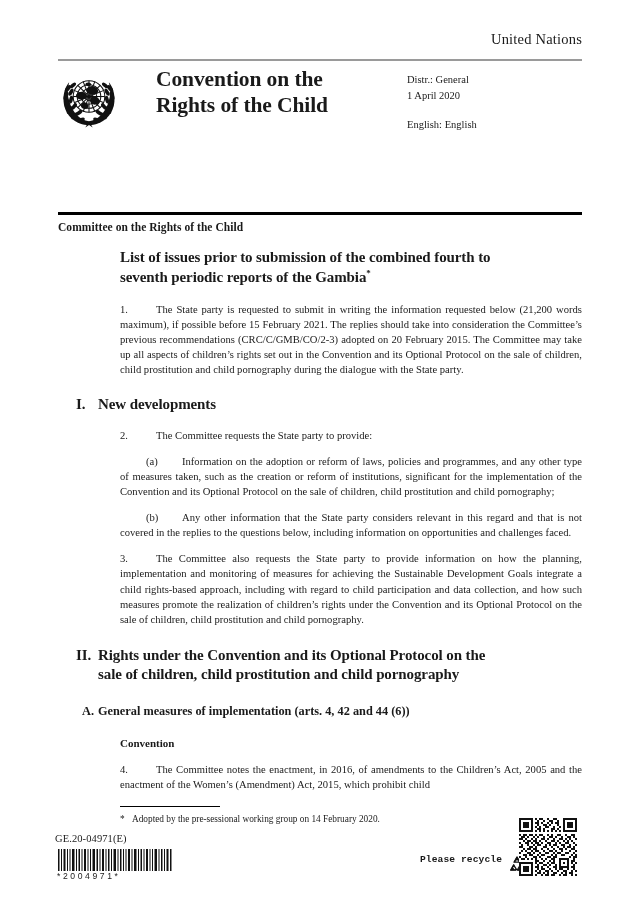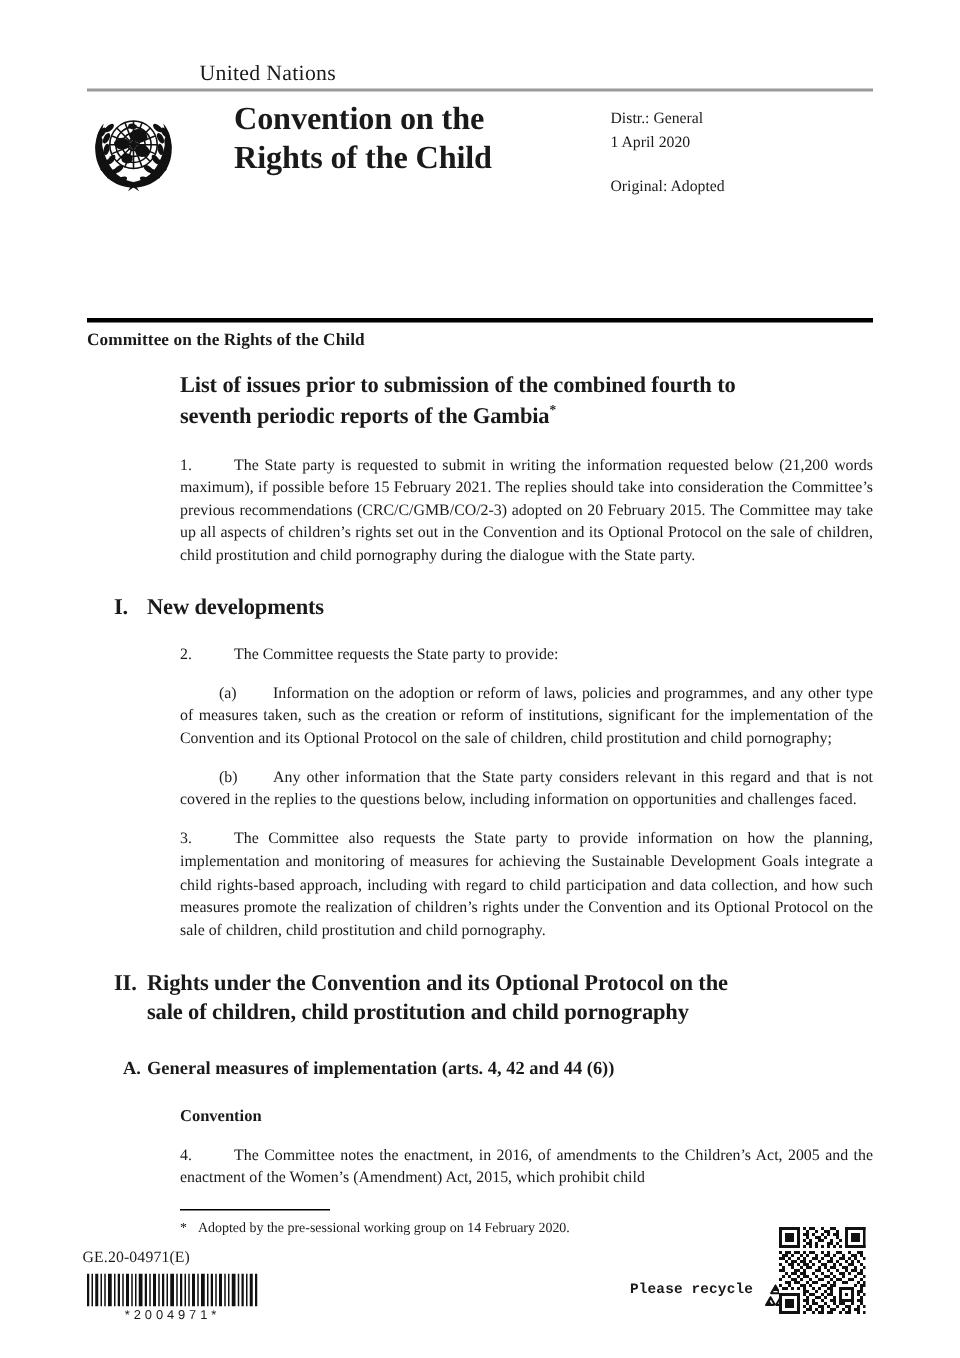--- a/index.html
+++ b/index.html
@@ -25,20 +25,21 @@
     position: absolute;
     left: 58px;
     top: 32px;
     width: 524px;
   }
   .mh-row-top {
     display: flex;
     align-items: flex-end;
     justify-content: space-between;
     height: 24px;
+    flex-direction: column;
   }
   .un-name {
     font-size: 14.5px;
     letter-spacing: 0.2px;
     padding-left: 75px;
     line-height: 1;
   }
   .doc-symbol {
     line-height: 1;
     white-space: nowrap;
@@ -226,21 +227,20 @@
   }
   .barcode-bars {
     display: block;
     height: 22px;
     width: 116px;
   }
   .barcode-num {
     display: block;
     font-size: 8.6px;
     letter-spacing: 2.6px;
-    text-align: center;
     margin-top: 0px;
     font-family: "Liberation Sans", sans-serif;
   }
 
   .recycle-box {
     position: absolute;
     left: 420px;
     top: 854px;
     display: flex;
     align-items: flex-start;
@@ -339,21 +339,21 @@
 
     <div class="mh-title">
       <span class="line">Convention on the</span>
       <span class="line">Rights of the Child</span>
     </div>
 
     <div class="mh-distr">
       <span class="blk">Distr.: General</span>
       <span class="blk">1 April 2020</span>
       <div class="gap"></div>
-      <span class="blk">Original: Adopted</span>
+      <span class="blk">English: English</span>
     </div>
   </div>
 
   <div class="rule-thick"></div>
 
   <div class="committee">Committee on the Rights of the Child</div>
 
   <div class="content">
 
     <div class="doc-title">

